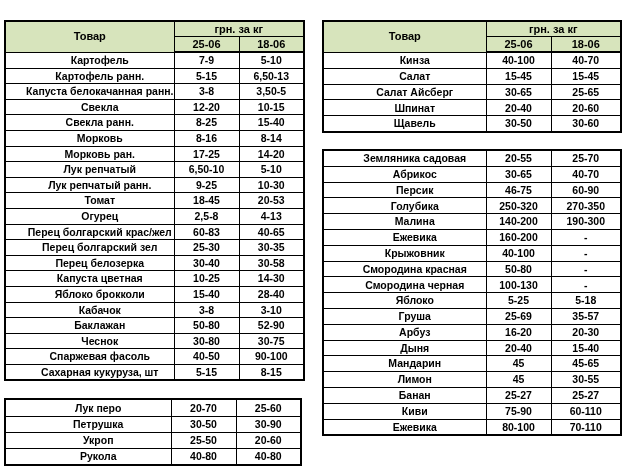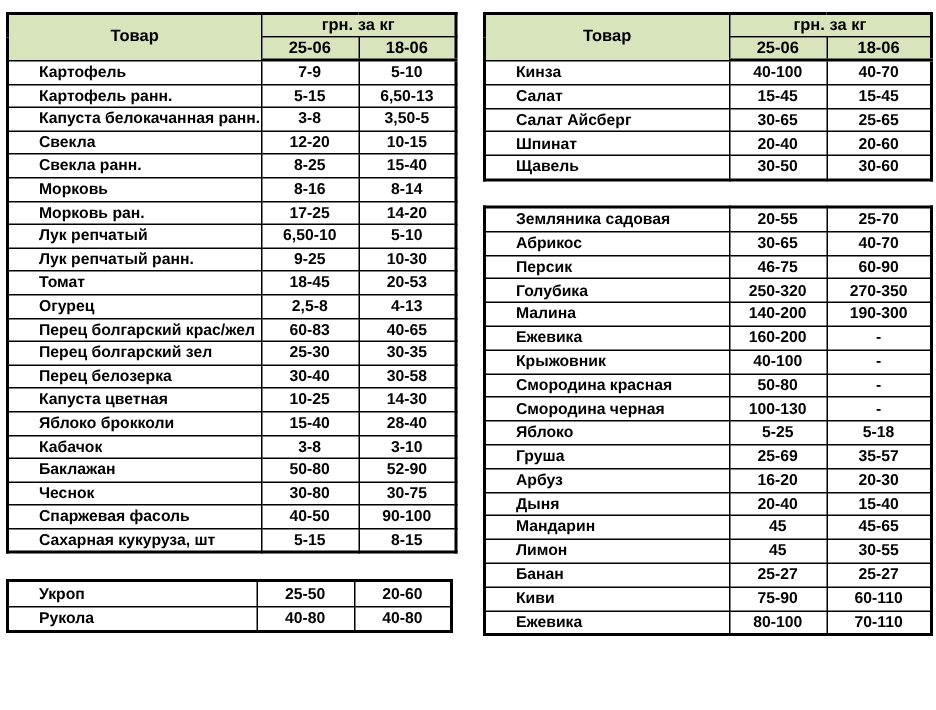--- a/index.html
+++ b/index.html
@@ -3,39 +3,39 @@
 <meta charset="utf-8">
 <style>
   html,body{margin:0;padding:0;}
   body{
     width:624px;height:473px;position:relative;
     background:var(--page-bg,#FFFFFF);
     font-family:"Liberation Sans",sans-serif;
     font-weight:bold;color:var(--text,#000000);
     overflow:hidden;
   }
-  .col-block{position:absolute;top:8px;}
+  .col-block{position:absolute;top:20px;}
   .col-left{left:4px;}
   .col-right{left:322px;}
   table.price-table{
     border-collapse:collapse;table-layout:fixed;
     border:2px solid var(--border,#000000);
     background:#FFFFFF;
   }
   .price-table th,.price-table td{
     border:1px solid var(--border,#000000);
     padding:0;font-size:10.5px;line-height:1;
     white-space:nowrap;overflow:hidden;
   }
   .price-table th.hdr{
     background:var(--header-bg,#D7E4BC);
     text-align:center;font-size:11px;height:14px;
   }
   .price-table thead tr:last-child th{border-bottom:2px solid var(--border,#000000);}
-  td.name{text-align:left;padding-left:20px;}
+  td.name{text-align:center;padding-left:20px;}
   td.val{text-align:center;}
   
   .rh-left-main td{height:14.6px;}
   .rh-left-extra td{height:15.2px;}
   .rh-right-main td{height:14.8px;}
   .rh-right-extra td{height:14.8px;}
   .gap-left{height:17px;}
   .gap-right{height:16px;}
   
   .c-name-l{width:166px;} .c-val-l{width:65px;}
@@ -194,21 +194,31 @@
   <div class="gap-left"></div>
 
   <table class="price-table rh-left-extra">
     <colgroup>
         <col class="c-name-l">
         <col class="c-val-l">
         <col class="c-val-l">
       </colgroup>
     <tbody>
 
-
+        <tr>
+          <td class="name">Лук перо</td>
+          <td class="val">20-70</td>
+          <td class="val">25-60</td>
+        </tr>
+
+        <tr>
+          <td class="name">Петрушка</td>
+          <td class="val">30-50</td>
+          <td class="val">30-90</td>
+        </tr>
 
         <tr>
           <td class="name">Укроп</td>
           <td class="val">25-50</td>
           <td class="val">20-60</td>
         </tr>
 
         <tr>
           <td class="name">Рукола</td>
           <td class="val">40-80</td>

